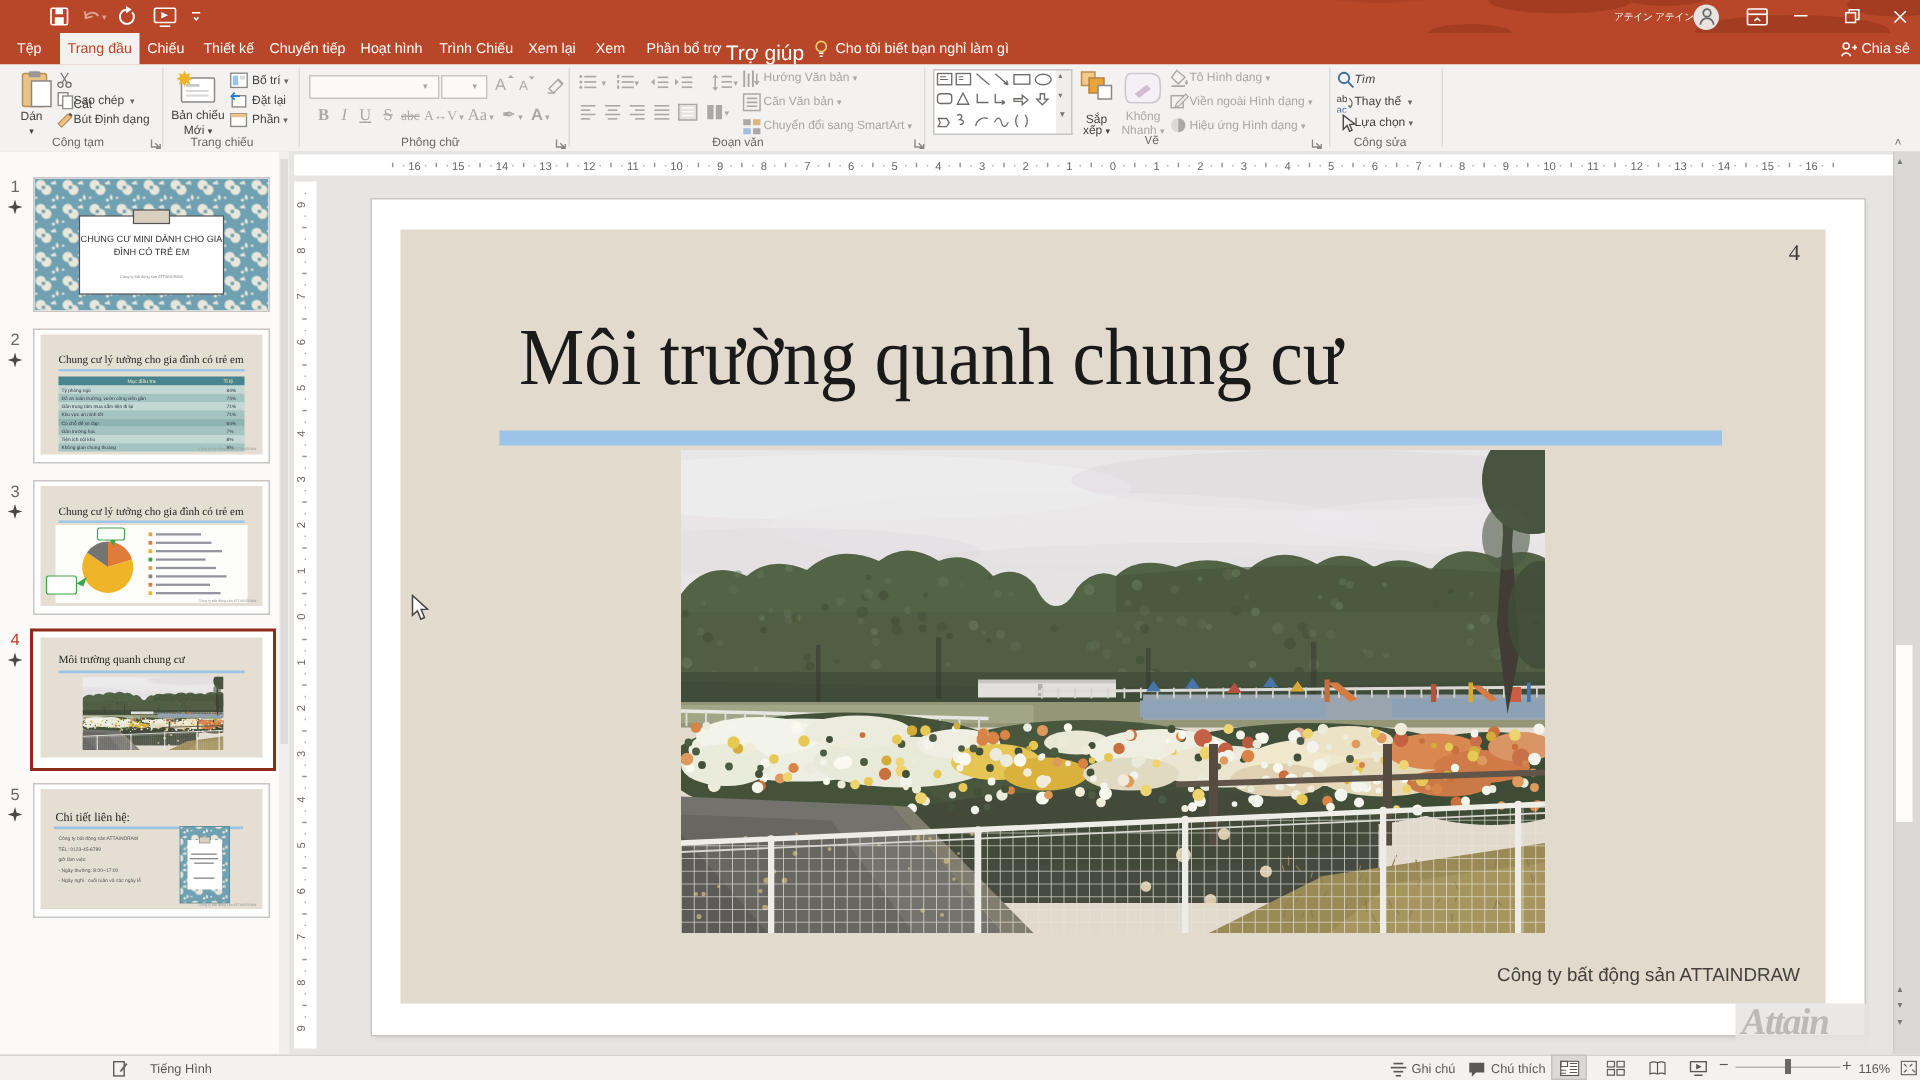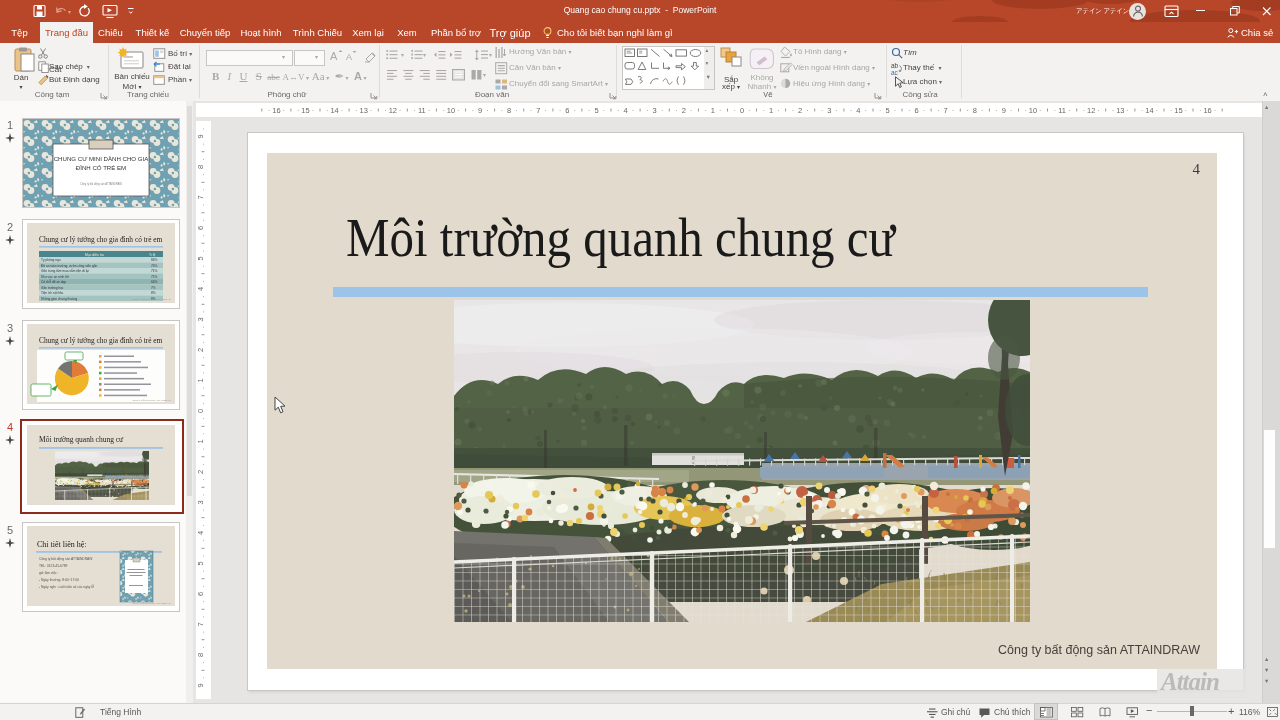--- a/index.html
+++ b/index.html
@@ -36,21 +36,20 @@
       </g>
       <g stroke="#fff" stroke-width="1.1" fill="none">
         <rect x="103" y="5.5" width="14" height="9.5" rx="1"></rect>
         <path d="M107.5 8 l4.5 2.2 -4.5 2.2 z" fill="#fff" stroke="none"></path>
         <path d="M106.5 17.5 l7 0"></path>
       </g>
       <g stroke="#fff" stroke-width="1">
         <path d="M128 8.5 h5.5 M129.3 11.5 l1.5 1.8 1.5 -1.8" fill="none"></path>
       </g>
     </svg>
-<div class="abs" style="left:0;top:5px;width:1280px;text-align:center;color:#fff;font-size:8.5px;">Quang cao chung cu.pptx &nbsp;-&nbsp; PowerPoint</div>
 <div class="abs" style="left:1076px;top:7px;color:#fff;font-size:6.5px;letter-spacing:-0.2px;">アテイン アテイン</div>
 <div class="abs" style="left:1129px;top:2.5px;width:17px;height:17px;border-radius:50%;background:#e9e2de;"></div>
 <svg width="14" height="14" style="position:absolute;left:1130.5px;top:4px">
       <circle cx="7" cy="4.6" r="2.5" fill="none" stroke="#6a6a6a" stroke-width="1.2"></circle>
       <path d="M2.6 12.5 a4.4 4.4 0 0 1 8.8 0" fill="none" stroke="#6a6a6a" stroke-width="1.2"></path>
     </svg>
 <svg width="16" height="16" style="position:absolute;left:1164px;top:3.5px" fill="none" stroke="#fff" stroke-width="1.1">
       <rect x="1" y="2" width="13" height="10.5" rx="1"></rect>
       <path d="M1 5.5 h13"></path>
       <path d="M5.5 10 l2 -1.8 2 1.8" fill="none"></path>
@@ -69,21 +68,21 @@
 <div class="abs" style="left:19.5px;top:27px;transform:translateX(-50%);color:#fff;font-size:9.5px;white-space:nowrap;">Tệp</div>
 <div class="abs" style="left:66.5px;top:27px;transform:translateX(-50%);color:#c0451f;font-size:9.5px;white-space:nowrap;">Trang đầu</div>
 <div class="abs" style="left:110.5px;top:27px;transform:translateX(-50%);color:#fff;font-size:9.5px;white-space:nowrap;">Chiếu</div>
 <div class="abs" style="left:152.5px;top:27px;transform:translateX(-50%);color:#fff;font-size:9.5px;white-space:nowrap;">Thiết kế</div>
 <div class="abs" style="left:205px;top:27px;transform:translateX(-50%);color:#fff;font-size:9.5px;white-space:nowrap;">Chuyển tiếp</div>
 <div class="abs" style="left:261px;top:27px;transform:translateX(-50%);color:#fff;font-size:9.5px;white-space:nowrap;">Hoạt hình</div>
 <div class="abs" style="left:317.5px;top:27px;transform:translateX(-50%);color:#fff;font-size:9.5px;white-space:nowrap;">Trình Chiếu</div>
 <div class="abs" style="left:368px;top:27px;transform:translateX(-50%);color:#fff;font-size:9.5px;white-space:nowrap;">Xem lại</div>
 <div class="abs" style="left:407px;top:27px;transform:translateX(-50%);color:#fff;font-size:9.5px;white-space:nowrap;">Xem</div>
 <div class="abs" style="left:456px;top:27px;transform:translateX(-50%);color:#fff;font-size:9.5px;white-space:nowrap;">Phần bổ trợ</div>
-<div class="abs" style="left:510px;top:27px;transform:translateX(-50%);color:#fff;font-size:11px;white-space:nowrap;">Trợ giúp</div>
+<div class="abs" style="left:510px;top:27px;transform:translateX(-50%);color:#fff;font-size:14px;white-space:nowrap;">Trợ giúp</div>
 <svg width="11" height="14" style="position:absolute;left:542px;top:26px" fill="none" stroke="#f0c96a" stroke-width="1.1">
     <circle cx="5.5" cy="5" r="3.4"></circle>
     <path d="M4 9.5 h3 M4.5 11.5 h2" stroke="#fff"></path>
   </svg>
 <div class="abs" style="left:557px;top:27px;color:#fff;font-size:9.5px;white-space:nowrap;">Cho tôi biết bạn nghỉ làm gì</div>
 <svg width="11" height="12" style="position:absolute;left:1227px;top:27px" fill="none" stroke="#fff" stroke-width="1">
     <circle cx="3.8" cy="3.6" r="2"></circle>
     <path d="M0.8 10.5 a3.2 3.2 0 0 1 6 0"></path>
     <path d="M7.8 4.6 h3.4 M9.5 2.9 v3.4"></path>
   </svg>

